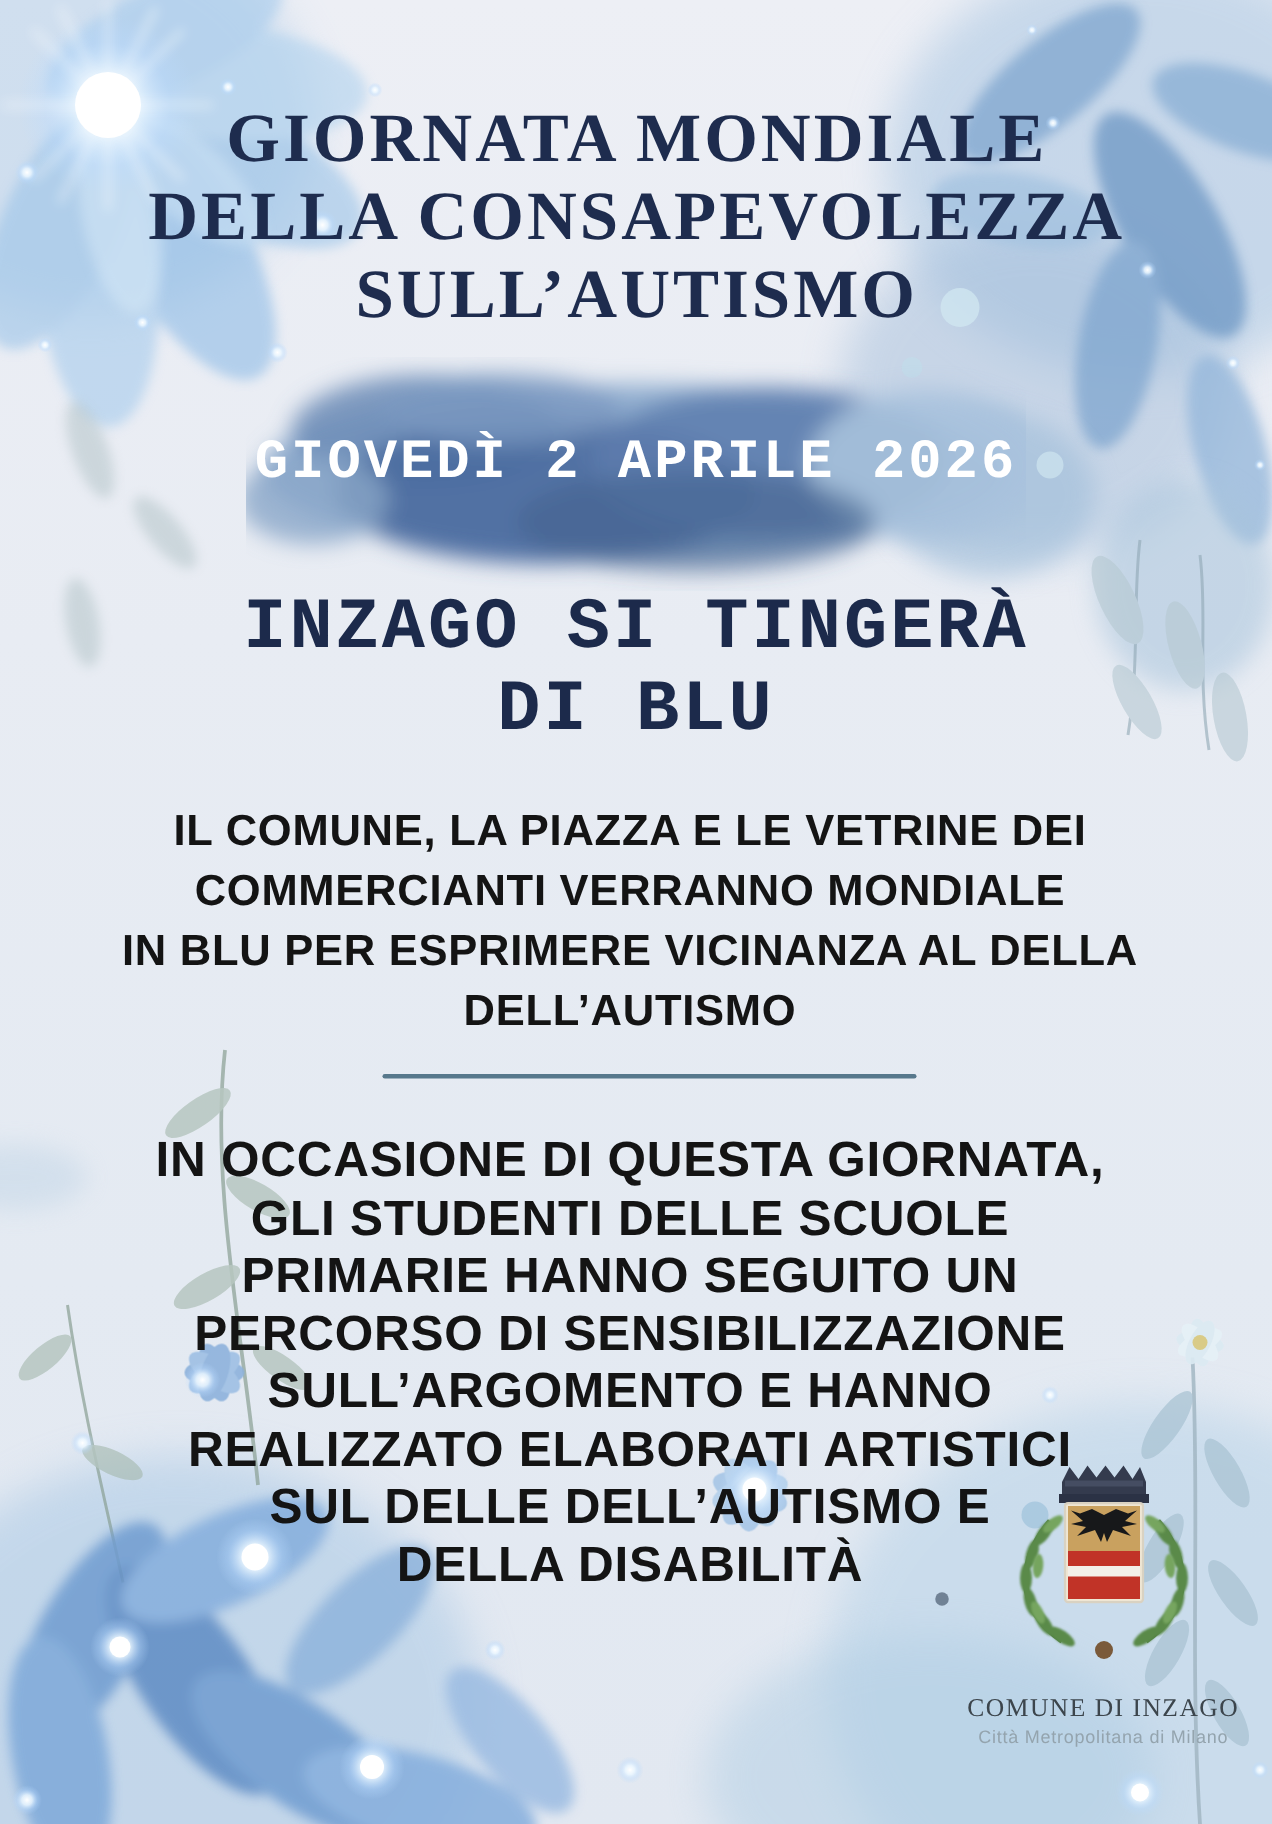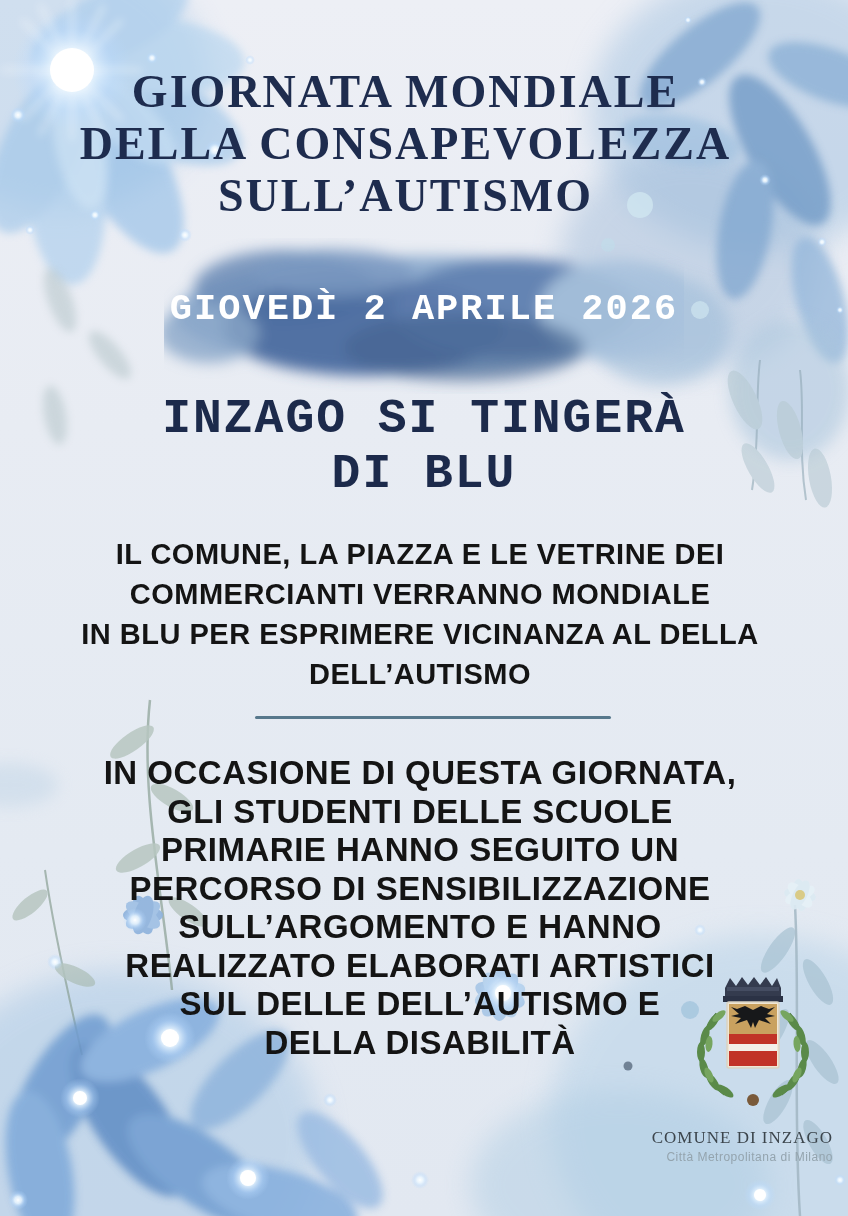--- a/index.html
+++ b/index.html
@@ -17,20 +17,21 @@
   .content{position:absolute;inset:0;z-index:1;}
 
   .title{
     position:absolute;top:66px;left:0;width:811px;
     text-align:center;
     font-family:"Liberation Serif",serif;
     font-weight:bold;
     font-size:46px;line-height:52px;
     letter-spacing:2px;
     color:#1e2c4e;
+    padding-left:19px;
   }
   .banner{
     position:absolute;top:238px;left:164px;width:520px;height:156px;
   }
   .banner-blob{position:absolute;inset:0;}
   .banner-text{
     position:absolute;left:0;top:50px;width:520px;
     text-align:center;
     font-size:37px;font-weight:bold;letter-spacing:2px;
     color:#ffffff;
@@ -52,21 +53,21 @@
     color:#141414;
   }
   .para1{top:534px;font-size:29px;line-height:40px;letter-spacing:0.5px;}
   .para2{top:754px;font-size:33px;line-height:38.5px;letter-spacing:0.5px;}
   .divider{
     position:absolute;top:716px;left:255px;width:356px;height:3px;
     background:#57788c;border-radius:2px;
   }
   .logo{
     position:absolute;left:638px;top:972px;width:195px;
-    text-align:right;
+    text-align:center;
   }
   .logo-name{
     margin-top:2px;
     font-family:"Liberation Serif",serif;
     font-size:17px;letter-spacing:1px;
     color:#3c454c;
   }
   .logo-sub{
     margin-top:2px;
     font-size:12px;letter-spacing:0.5px;

